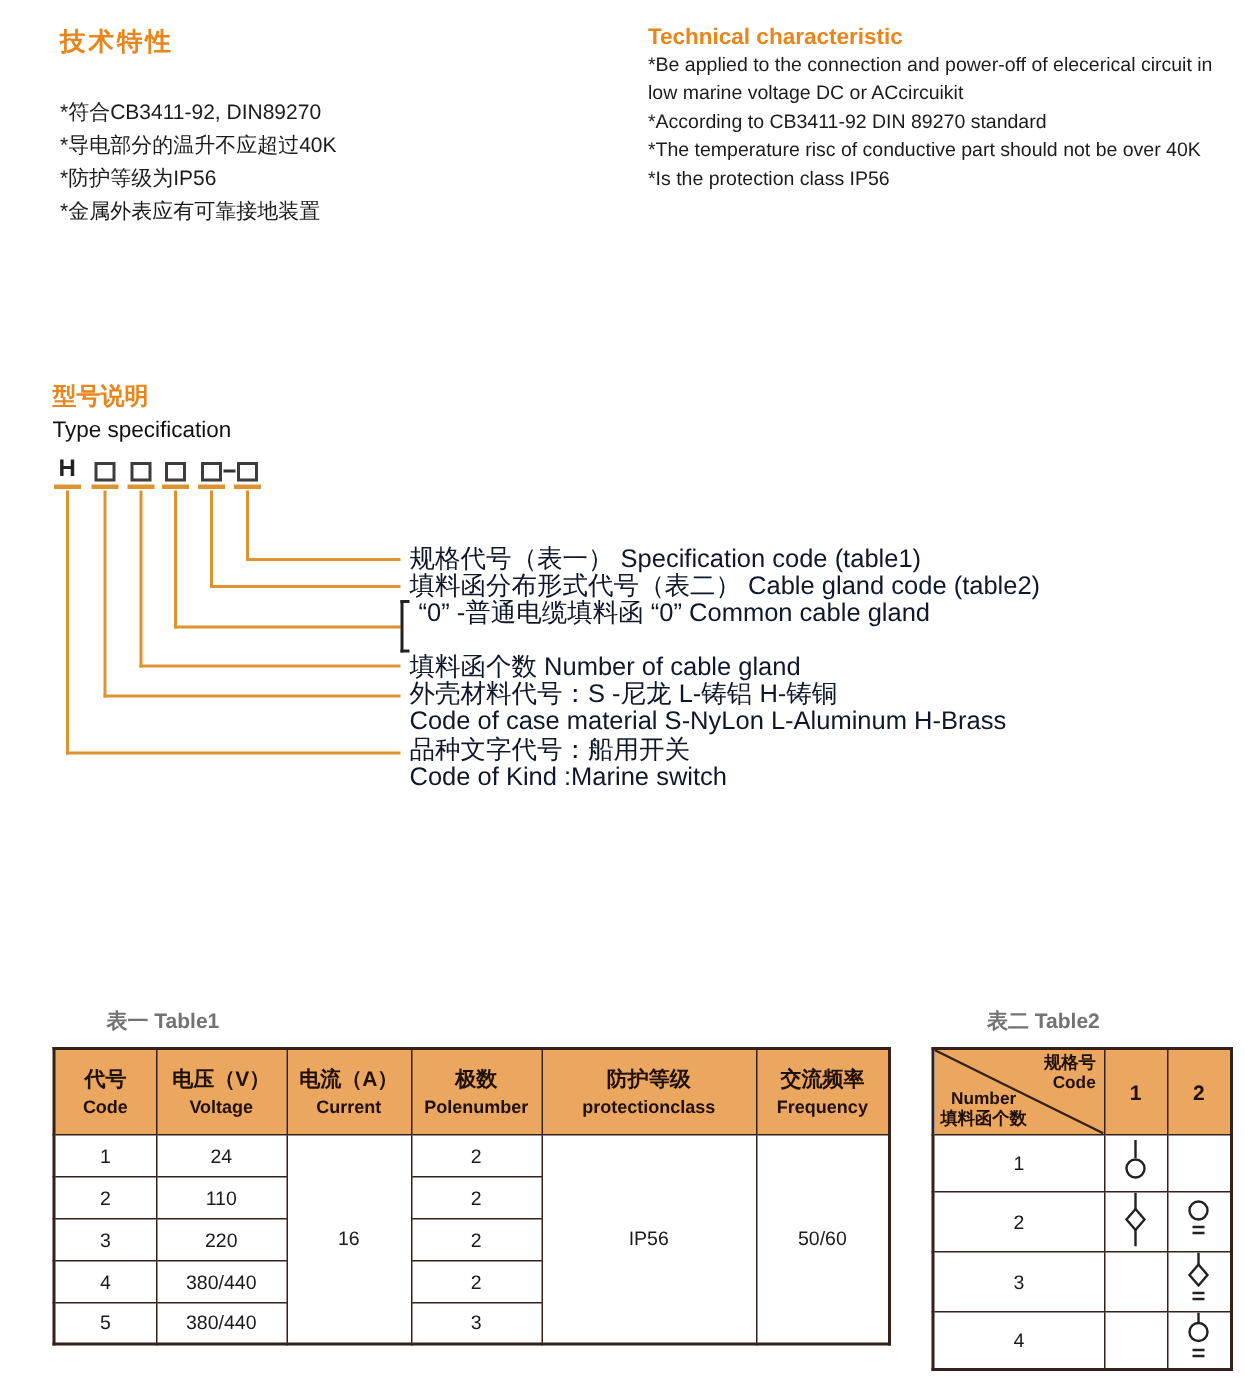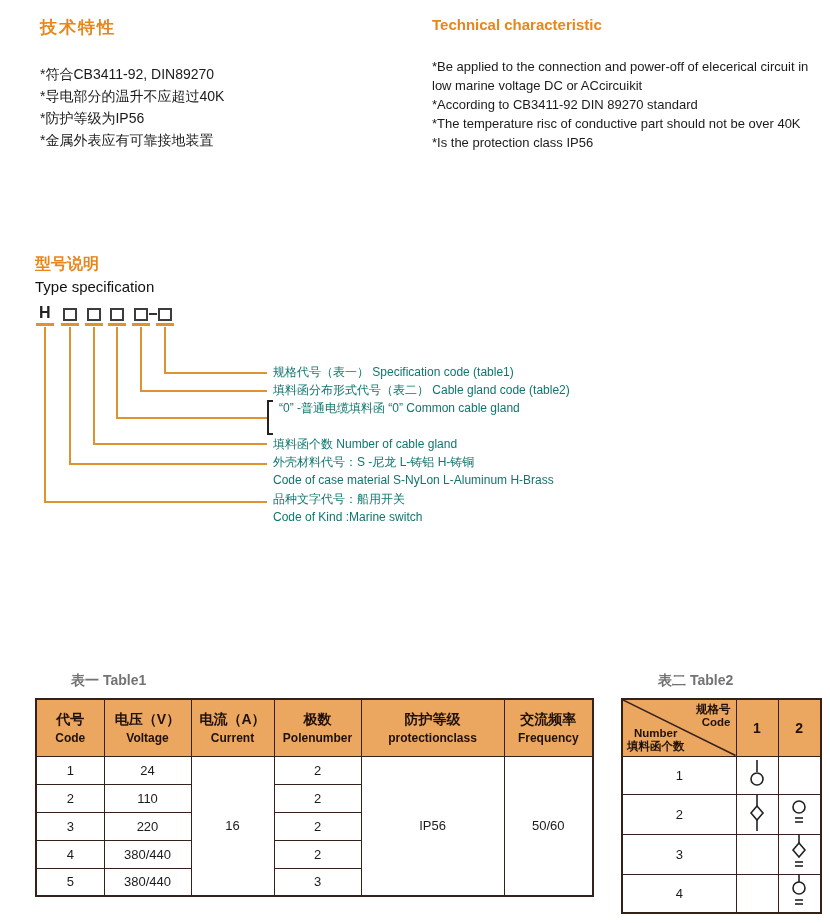--- a/index.html
+++ b/index.html
@@ -8,36 +8,36 @@
   .page { position:relative; width:830px; height:923px; background:#ffffff; overflow:hidden; }
 
   
   .tech-cn { position:absolute; left:40px; top:16px; width:388px; }
   .tech-en { position:absolute; left:432px; top:16px; width:392px; }
   .h-orange { color:#e8861b; font-weight:bold; }
   .tech-cn .h-orange { font-size:17px; letter-spacing:2px; }
   .tech-en .h-orange { font-size:15px; }
   .tech-cn ul { list-style:none; margin-top:24px; }
   .tech-cn li { font-size:14px; line-height:22px; white-space:nowrap; }
-  .tech-en .body { margin-top:24px; }
+  .tech-en .body { }
   .tech-en p { font-size:13px; line-height:19px; }
 
   
   .ts-title-cn { position:absolute; left:35px; top:254px; font-size:16px; }
   .ts-title-en { position:absolute; left:35px; top:278px; font-size:15px; color:#111; }
 
   .code-prefix { position:absolute; left:39px; top:304px; font-size:16px; font-weight:bold; color:#222; }
   .code-box { position:absolute; top:308px; width:14px; height:13px; border:2px solid #3c3c3c; background:#fff; }
   .code-dash { position:absolute; left:149px; top:313px; width:8px; height:2px; background:#333; }
   .ubar { position:absolute; top:323px; width:18px; height:3px; background:#dd9330; }
   .vline { position:absolute; width:2px; background:#dd9330; top:327px; }
   .hline { position:absolute; height:2px; background:#dd9330; }
   .bracket { position:absolute; left:267px; top:400px; width:6px; height:35px;
              border-left:2px solid #222; border-top:2px solid #222; border-bottom:2px solid #222; }
-  .dlabel { position:absolute; left:273px; font-size:12px; line-height:15px; white-space:nowrap; color:#0f766e; }
+  .dlabel { position:absolute; left:273px; font-size:17px; line-height:15px; white-space:nowrap; color:#0f172a; }
 
   
   .tcaption { position:absolute; top:672px; font-size:14px; font-weight:bold; color:#737373;margin-left:36px; }
   table { border-collapse:collapse; table-layout:fixed; }
   .tbl { position:absolute; top:698px; }
   .tbl td, .tbl th { border:1px solid #33211a; }
   .tbl { border:2px solid #33211a; }
   .tbl th { background:#eba75f; height:57px; vertical-align:middle; text-align:center; padding:2px; }
   .th-cn { display:block; font-size:14px; font-weight:bold; color:#20100a; }
   .th-en { display:block; font-size:12px; font-weight:bold; color:#20100a; margin-top:2px; }

